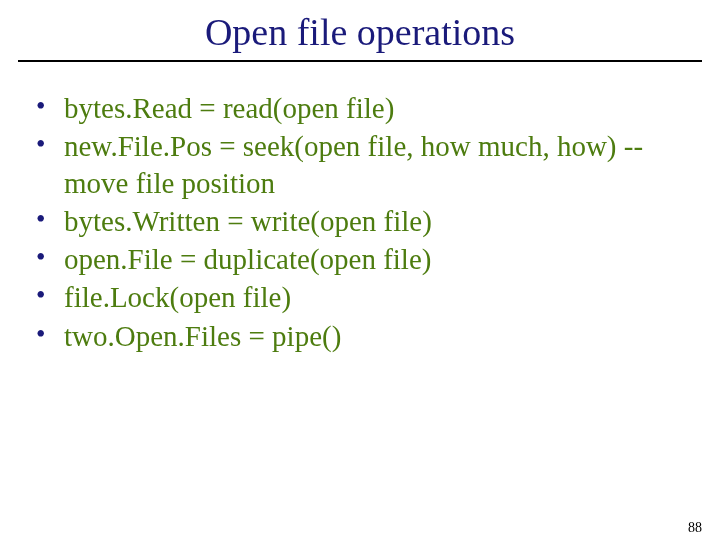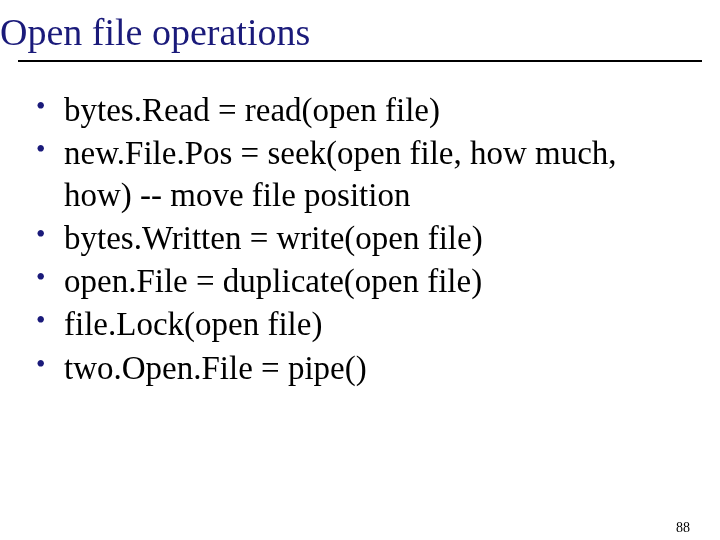--- a/index.html
+++ b/index.html
@@ -12,21 +12,21 @@
     color: #000;
     overflow: hidden;
   }
   .slide {
     position: relative;
     width: 720px;
     height: 540px;
     box-sizing: border-box;
   }
   .title {
-    text-align: left;
+    text-align: center;
     font-size: 38px;
     color: #1a1a7a;
     margin-top: 10px;
     margin-bottom: 6px;
     font-weight: normal;
   }
   .rule {
     border: none;
     border-top: 2px solid #000;
     margin: 0 18px 0 18px;
@@ -35,53 +35,53 @@
     margin: 28px 30px 0 30px;
   }
   ul.bullets {
     list-style: none;
     padding: 0;
     margin: 0;
   }
   ul.bullets > li {
     position: relative;
     padding-left: 34px;
-    font-size: 33px;
+    font-size: 29px;
     line-height: 1.25;
-    color: #000000;
+    color: #4d7c0f;
     margin: 0 0 2px 0;
   }
   ul.bullets > li::before {
     content: "•";
     position: absolute;
     left: 6px;
     top: 0;
     color: #1a1a7a;
     font-size: 27px;
     line-height: 1.25;
   }
   .pagenum {
     position: absolute;
-    right: 30px;
+    right: 18px;
     bottom: 14px;
     font-size: 14px;
     color: #000;
     font-family: "Times New Roman", Times, serif;
   }
 </style>
 </head>
 <body>
 
 <div class="slide">
   <h1 class="title">Open file operations</h1>
   <hr class="rule">
   <div class="content">
     <ul class="bullets">
       <li>bytes.Read = read(open file)</li>
       <li>new.File.Pos = seek(open file, how much, how) -- move file position</li>
       <li>bytes.Written = write(open file)</li>
       <li>open.File = duplicate(open file)</li>
       <li>file.Lock(open file)</li>
-      <li>two.Open.File = pipe()</li>
+      <li>two.Open.Files = pipe()</li>
     </ul>
   </div>
   <div class="pagenum">88</div>
 </div>
 
 </body></html>

